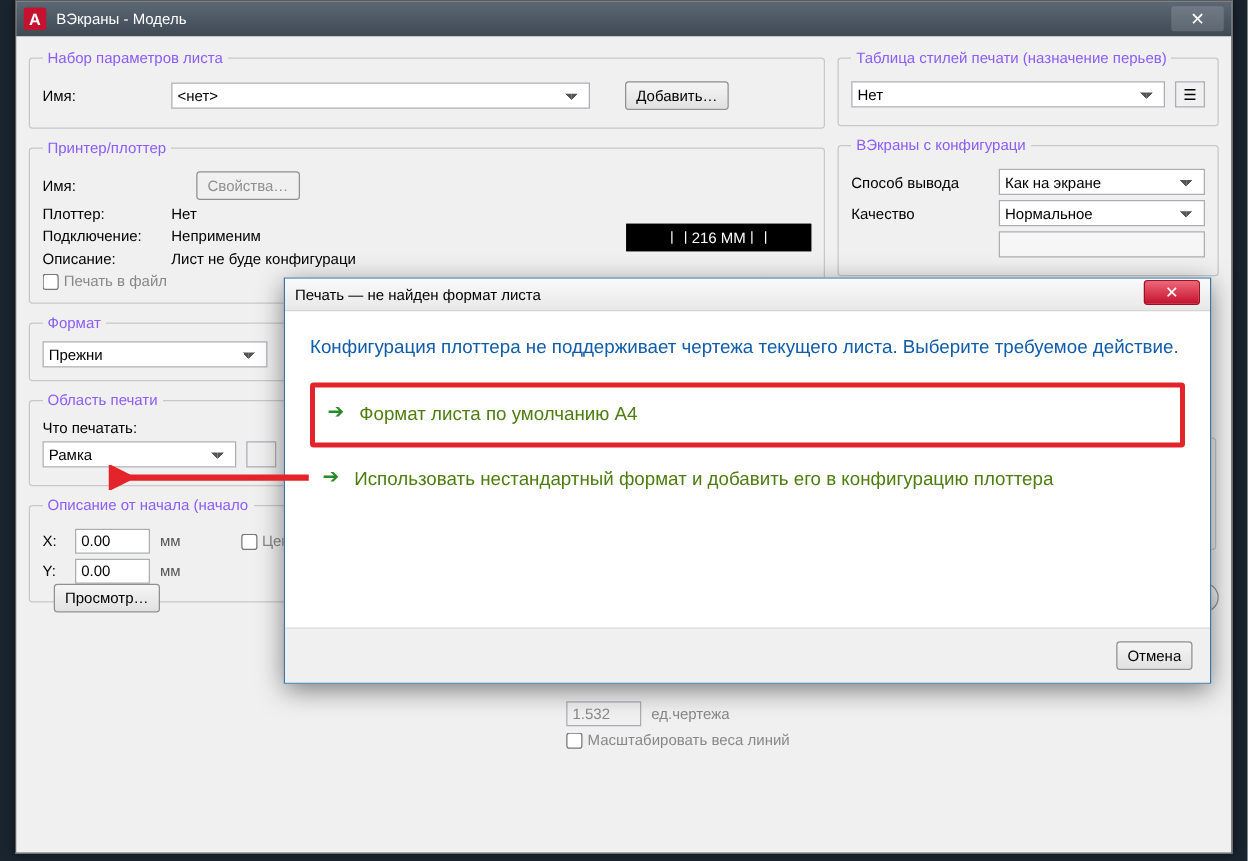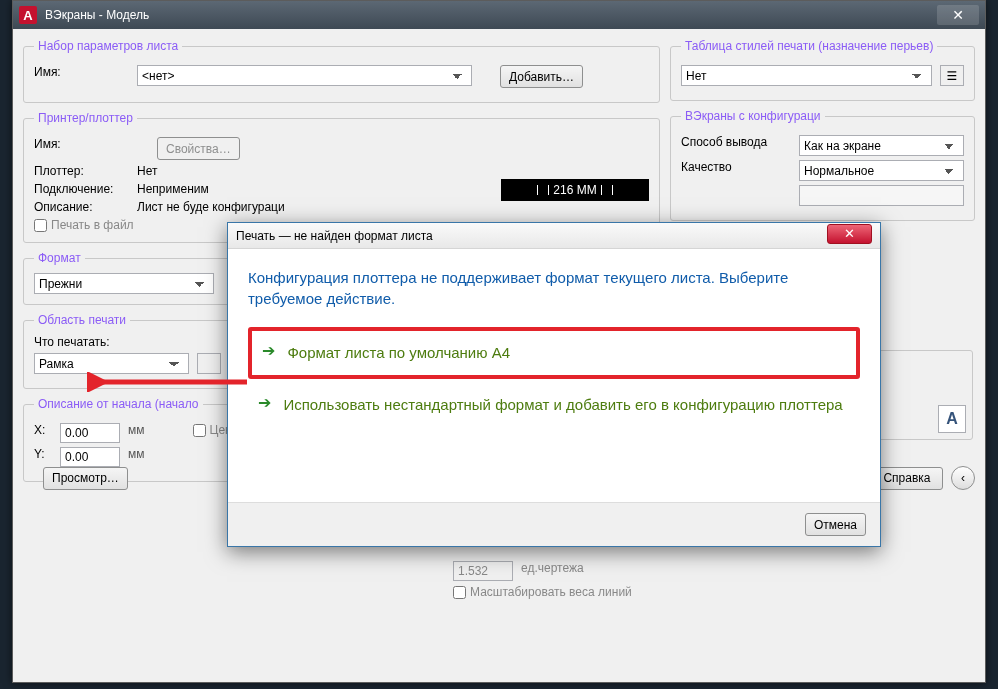--- a/index.html
+++ b/index.html
@@ -10,21 +10,21 @@
 .titlebar { height: 28px; background: linear-gradient(#5c6874, #3e4954); display: flex; align-items: center; color: #fff; padding: 0 6px; }
 .titlebar .app-icon { width: 18px; height: 18px; background: #c4122f; color: #fff; font-weight: bold; display: flex; align-items: center; justify-content: center; border-radius: 2px; margin-right: 8px; font-size: 13px; }
 .titlebar .title { flex: 1; }
 .titlebar .close-btn { width: 42px; height: 20px; background: rgba(255,255,255,.15); border-radius: 2px; display:flex; align-items:center; justify-content:center; color:#fff; font-size:14px; cursor:pointer; }
 
 .content { padding: 10px; position: relative; }
 
 fieldset { border: 1px solid #c8c8c8; border-radius: 3px; padding: 8px 10px 10px; margin-bottom: 8px; background:#f0f0f0; }
 legend { padding: 0 4px; color: #8b5cf6; }
 
-.row { display:flex; align-items:flex-start; margin: 4px 0; gap:8px; }
+.row { display:flex; align-items:center; margin: 4px 0; gap:8px; }
 .label { width: 95px; color:#000; }
 .label-sm { width: 110px; color:#000;}
 select.combo, input.combo { border:1px solid #abadb3; background:#fff; height:21px; padding:0 4px; }
 select.combo { appearance:none; background-image: linear-gradient(45deg, transparent 50%, #555 50%), linear-gradient(135deg, #555 50%, transparent 50%); background-position: calc(100% - 14px) 8px, calc(100% - 9px) 8px; background-size: 5px 5px; background-repeat:no-repeat; padding-right:24px;}
 .btn { border:1px solid #8e8f8f; background:linear-gradient(#f5f5f5,#e1e1e1); height:23px; padding:0 8px; cursor:pointer; border-radius:3px;margin-left:20px;}
 .btn[disabled] { color:#8e8f8f; background:#f0f0f0;}
 .iconbtn { width:24px; height:21px; border:1px solid #abadb3; background:#f0f0f0; display:inline-flex; align-items:center; justify-content:center;}
 
 .top-columns { display:flex; gap:10px; }
 .leftcol { width: 658px; }
@@ -39,21 +39,21 @@
 .small-in { width:60px; border:1px solid #abadb3; height:20px; padding:0 4px; text-align:left;}
 .small-in.ro{background:#f0f0f0;color:#888;}
 
 .orient-letter { position:absolute; right:6px; bottom:6px; border:1px solid #abadb3; width:28px; height:28px; display:flex; align-items:center; justify-content:center; background:#fff; font-size:16px; font-weight:bold; color:#35537a;}
 
 .footer { position:absolute; bottom:10px; left:10px; right:10px; display:flex; gap:8px; align-items:center; }
 .footer .spacer{flex:1;}
 .round-btn { width:24px; height:24px; border-radius:12px; border:1px solid #8e8f8f; background:linear-gradient(#fff,#ddd); display:flex; align-items:center; justify-content:center;}
 
 
-.modal { position:absolute; left:227px; top:222px; width:654px; height:325px; background:#fff; border:1px solid #3976a8; box-shadow: 0 5px 20px rgba(0,0,0,.5); }
+.modal { position:absolute; left:227px; top:222px; width:742px; height:325px; background:#fff; border:1px solid #3976a8; box-shadow: 0 5px 20px rgba(0,0,0,.5); }
 .modal-titlebar { height:26px; background:linear-gradient(#fafafa,#e8e8e8); border-bottom:1px solid #d5d5d5; display:flex; align-items:center; padding:0 8px;}
 .modal-titlebar .t { flex:1; color:#000;}
 .modal-close { width:45px; height:20px; background:linear-gradient(#e67,#c4122f); border:1px solid #a01020; border-radius:3px; color:#fff; display:flex; align-items:center; justify-content:center; font-size:13px; cursor:pointer; margin-top:-4px;}
 .modal-body { padding: 18px 20px; }
 .modal-msg { color:#105caa; font-size:15px; line-height:1.4; margin-bottom:18px;}
 .option { display:flex; align-items:flex-start; gap:12px; padding:12px 10px; cursor:pointer; }
 .option.highlight { border:4px solid #e3242b; border-radius:3px; margin:4px 0;}
 .option .arrow-ico { color:#2a8a2a; font-size:16px; line-height:1;}
 .option .txt { color:#4d7c0f; font-size:15px; line-height:1.35;}
 .modal-footer { position:absolute; bottom:0; left:0; right:0; height:44px; background:#f0f0f0; border-top:1px solid #ddd; display:flex; align-items:center; justify-content:flex-end; padding:0 14px;}
@@ -221,21 +221,21 @@
     </div>
   </div>
 </div>
 
 <div class="modal">
   <div class="modal-titlebar">
     <span class="t">Печать — не найден формат листа</span>
     <div class="modal-close">✕</div>
   </div>
   <div class="modal-body">
-    <div class="modal-msg">Конфигурация плоттера не поддерживает формат текущего листа. Выберите требуемое действие.</div>
+    <div class="modal-msg">Конфигурация плоттера не поддерживает чертежа текущего листа. Выберите требуемое действие.</div>
 
     <div class="option highlight">
       <span class="arrow-ico">➔</span>
       <span class="txt">Формат листа по умолчанию A4</span>
     </div>
 
     <div class="option">
       <span class="arrow-ico">➔</span>
       <span class="txt">Использовать нестандартный формат и добавить его в конфигурацию плоттера</span>
     </div>

